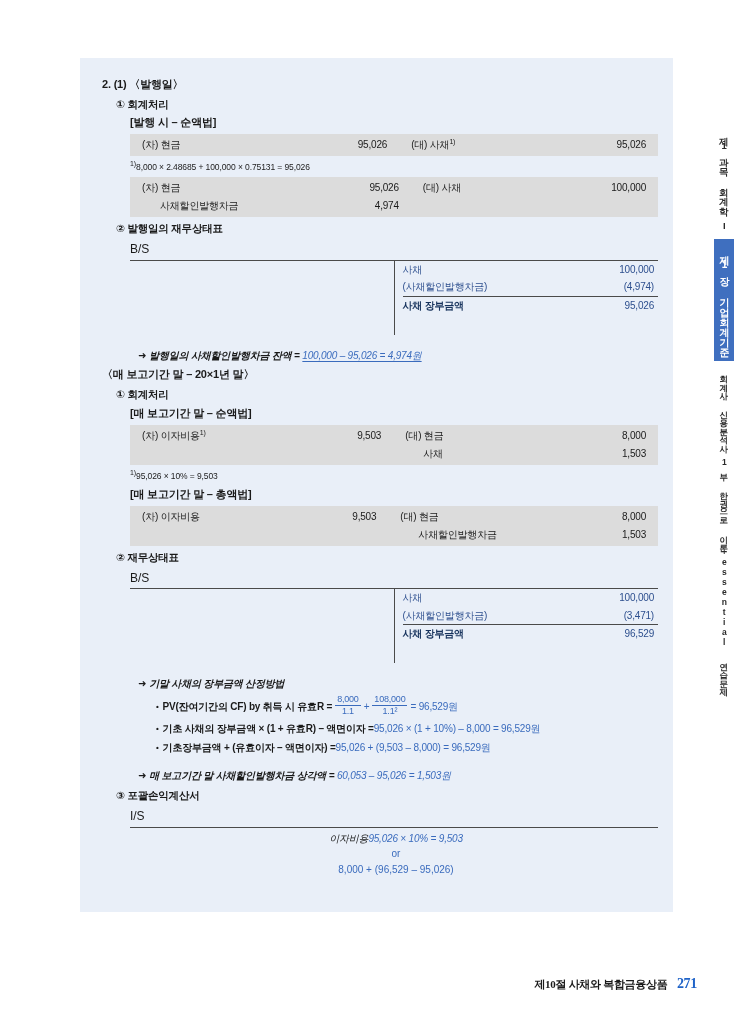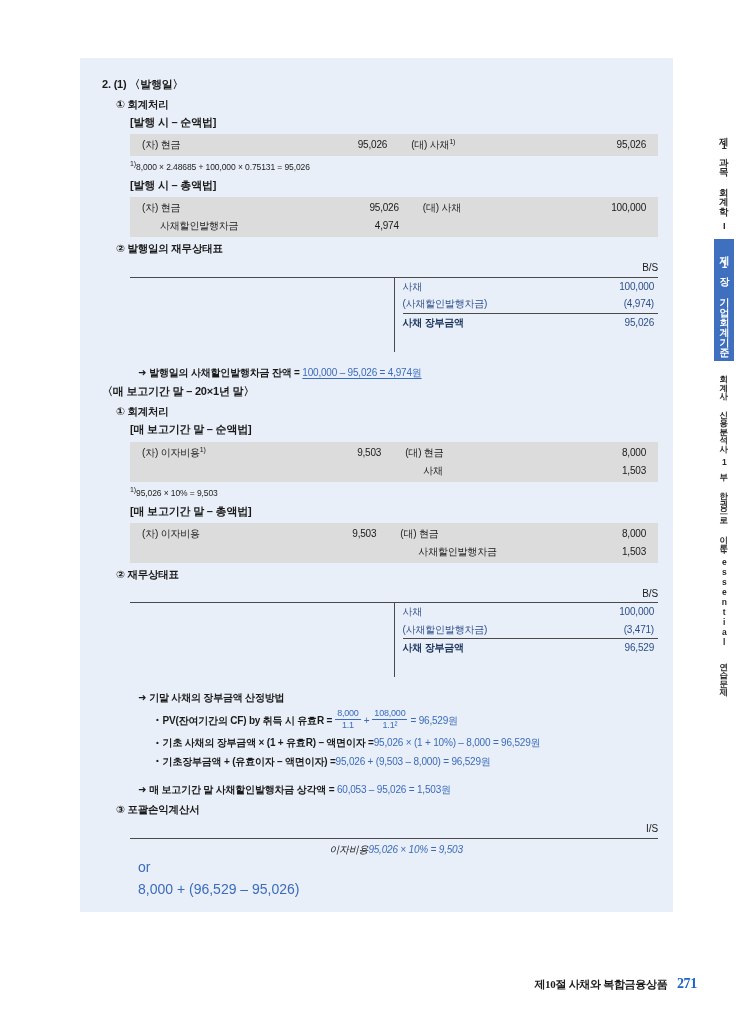--- a/index.html
+++ b/index.html
@@ -70,22 +70,22 @@
   }
   .footnote sup { font-size: 7px; vertical-align: super; }
 
   
   .stmt {
     margin: 4px 0 4px 28px;
     width: 528px;
     position: relative;
   }
   .stmt-title {
-    text-align: right;
-    font-size: 10px;
+    text-align: left;
+    font-size: 12px;
     margin-bottom: 1px;
     letter-spacing: -0.1px;
   }
   .stmt-rule {
     border-top: 1px solid #4a4a4a;
     height: 0;
   }
   .bs-body {
     display: flex;
     min-height: 74px;
@@ -122,28 +122,29 @@
   }
   .is-row {
     display: flex;
     justify-content: center;
     font-size: 10px;
     letter-spacing: -0.2px;
     font-style: italic;
   }
   .is-label { color: #1a1a1a; }
   .is-val { color: #3a6bbd; text-align: right; }
-  .is-sub { text-align: left; color: #3a6bbd; font-size: 14px; }
+  .is-sub { text-align: center; color: #3a6bbd; font-size: 10px; }
 
   
   .arrow {
     margin: 13px 0 3px 36px;
     font-size: 10px;
     letter-spacing: -0.2px;
     font-weight: bold;
+    font-style: italic;
   }
   .arrow .glyph { color: #1a1a1a; margin-right: 3px; }
   .arrow .blue { color: #3a6bbd; font-weight: normal; }
   .arrow u { text-decoration-thickness: 0.5px; text-underline-offset: 2px; }
 
   .bullet {
     margin: 3px 0 2px 54px;
     font-size: 10px;
     letter-spacing: -0.2px;
     font-weight: bold;
@@ -241,21 +242,20 @@
         <td class="c-acct">(차) 현금</td>
         <td class="c-amt">95,026</td>
         <td class="c-acct2"><span>(대) 사채</span><sup class="fn">1)</sup></td>
         <td class="c-amt2">95,026</td>
       </tr>
     </tbody>
       </table>
 
     <div class="footnote"><sup>1)</sup><span>8,000 × 2.48685 + 100,000 × 0.75131 = 95,026</span></div>
 
-    <div class="lvl2">[발행 시 – 총액법]</div>
 
     <table class="je">
       <tbody>
           <tr>
         <td class="c-acct">(차) 현금</td>
         <td class="c-amt">95,026</td>
         <td class="c-acct2">(대) 사채</td>
         <td class="c-amt2">100,000</td>
       </tr>
       <tr class="second">

